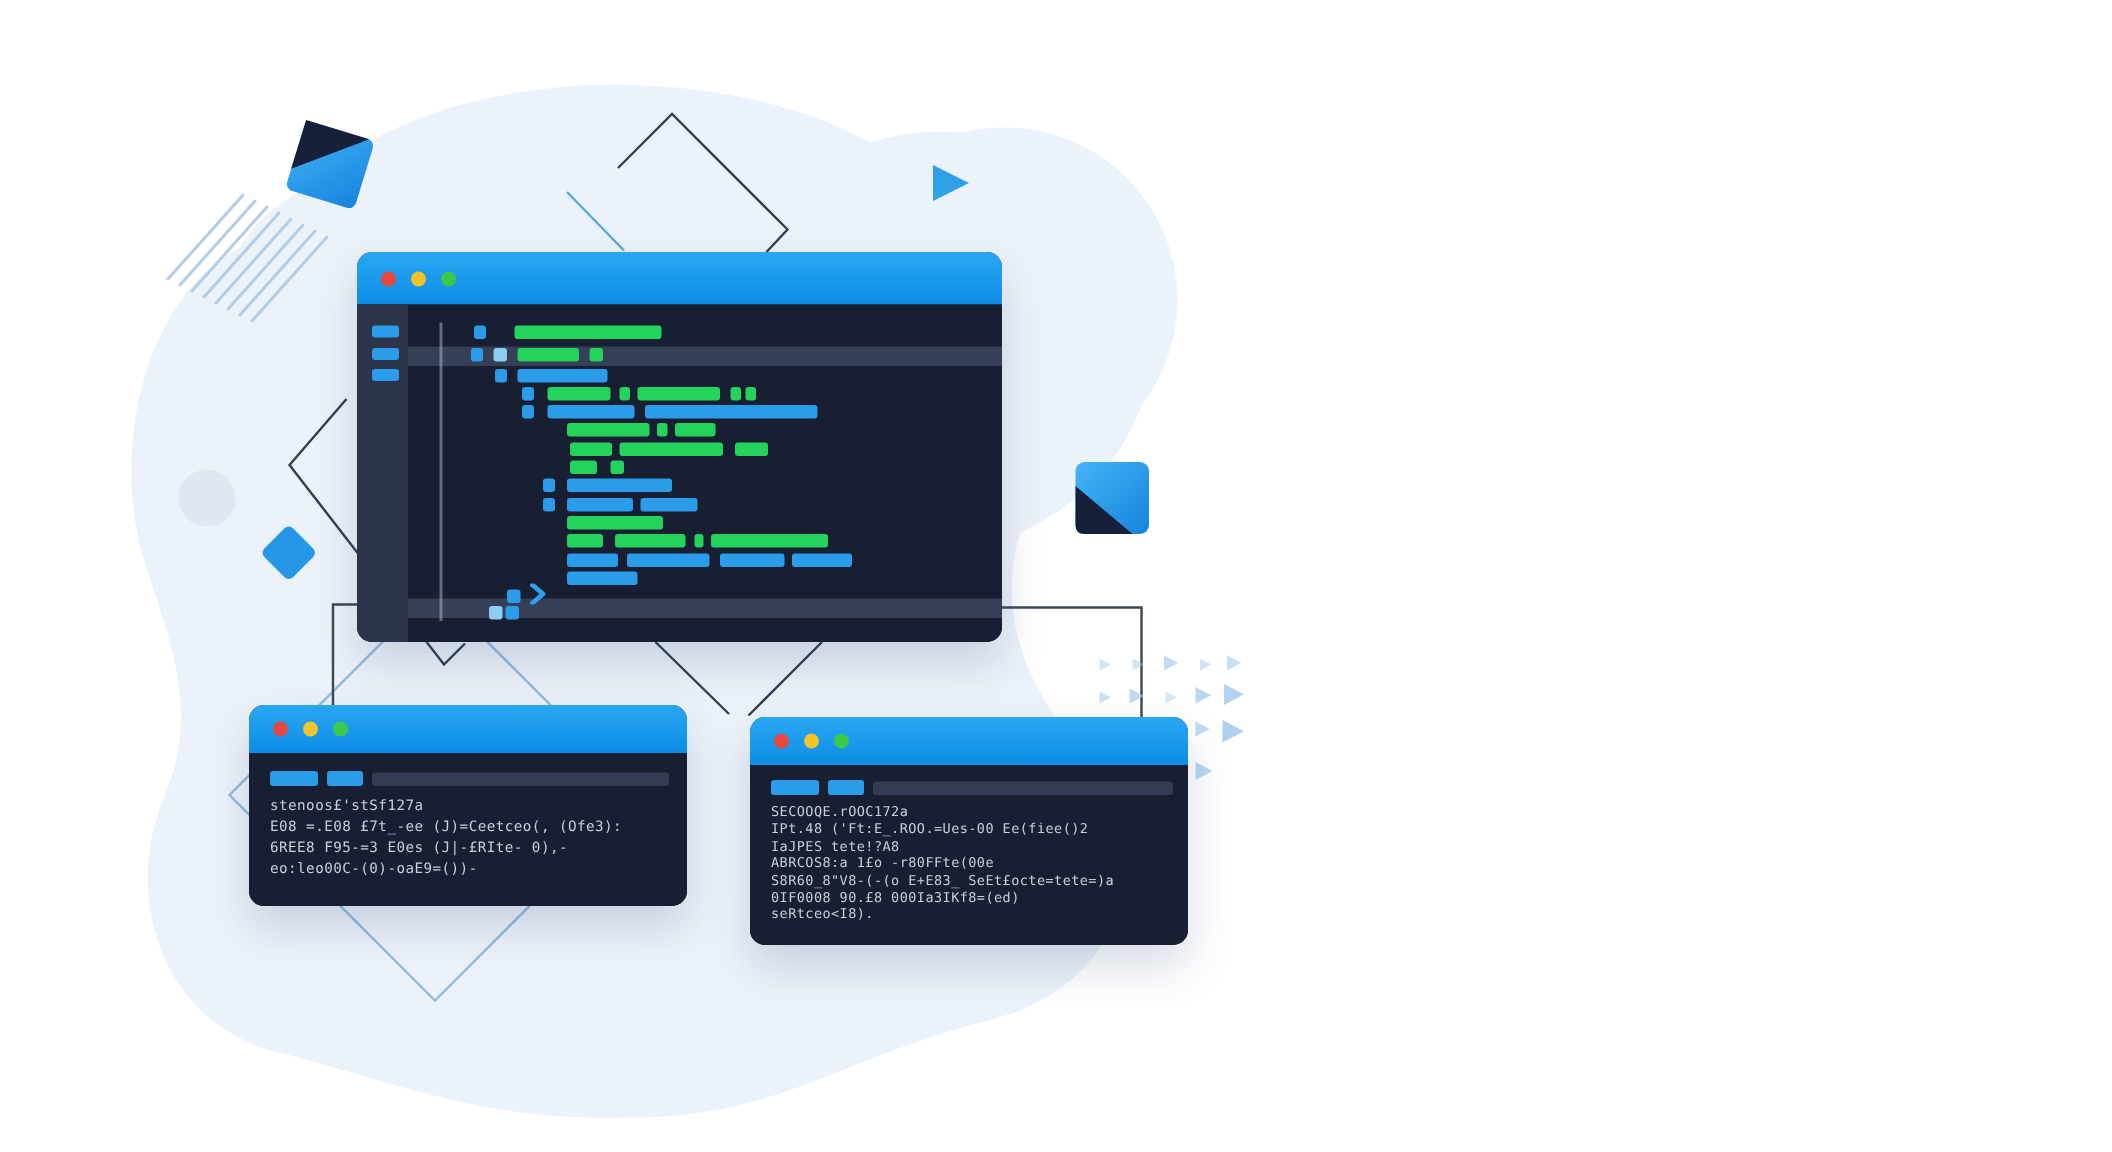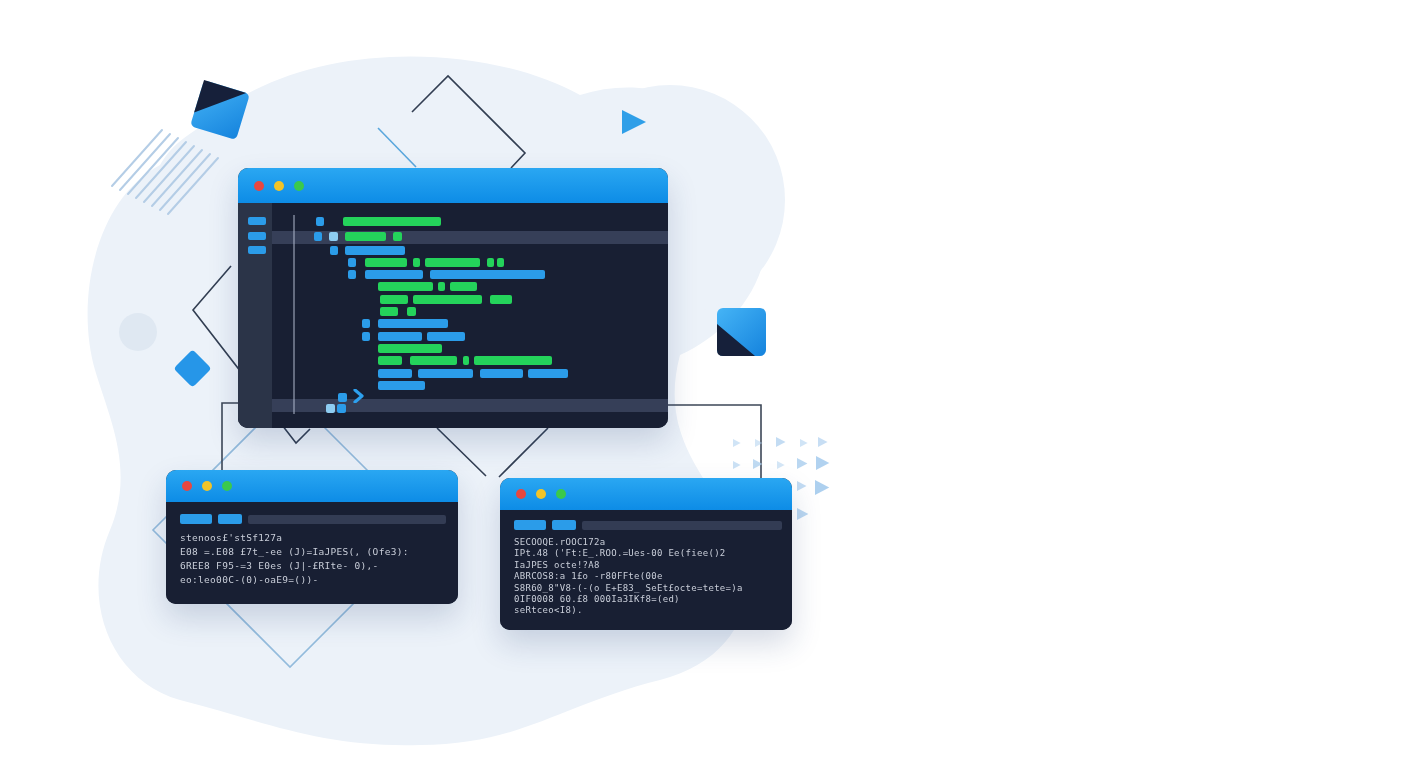--- a/index.html
+++ b/index.html
@@ -192,41 +192,41 @@
       <span class="dot yellow"></span>
       <span class="dot green"></span>
     </div>
     <div class="term-body">
       <div class="tab-row">
         <span class="tab t1"></span>
         <span class="tab t2"></span>
         <span class="tab-bar-rest" style="width:198px"></span>
       </div>
       <div class="term-text">stenoos£'stSf127a</div>
-      <div class="term-text">E08 =.E08 £7t_-ee (J)=IaJPES(, (Ofe3):</div>
+      <div class="term-text">E08 =.E08 £7t_-ee (J)=Ceetceo(, (Ofe3):</div>
       <div class="term-text">6REE8 F95-=3 E0es (J|-£RIte- 0),-</div>
       <div class="term-text">eo:leo00C-(0)-oaE9=())-</div>
     </div>
   </div>
 
   <div class="window" id="terminal-right">
     <div class="titlebar term-titlebar">
       <span class="dot red"></span>
       <span class="dot yellow"></span>
       <span class="dot green"></span>
     </div>
     <div class="term-body" style="padding-top:10px">
       <div class="tab-row">
         <span class="tab t1"></span>
         <span class="tab t2"></span>
         <span class="tab-bar-rest" style="width:200px"></span>
       </div>
       <div class="term-text">SECOOQE.rOOC172a</div>
       <div class="term-text">IPt.48 ('Ft:E_.ROO.=Ues-00 Ee(fiee()2</div>
-      <div class="term-text">IaJPES octe!?A8</div>
+      <div class="term-text">IaJPES tete!?A8</div>
       <div class="term-text">ABRCOS8:a 1£o -r80FFte(00e</div>
       <div class="term-text">S8R60_8"V8-(-(o E+E83_ SeEt£octe=tete=)a</div>
-      <div class="term-text">0IF0008 60.£8 000Ia3IKf8=(ed)</div>
+      <div class="term-text">0IF0008 90.£8 000Ia3IKf8=(ed)</div>
       <div class="term-text">seRtceo&lt;I8).</div>
     </div>
   </div>
 
 </div>
 
 </body></html>

